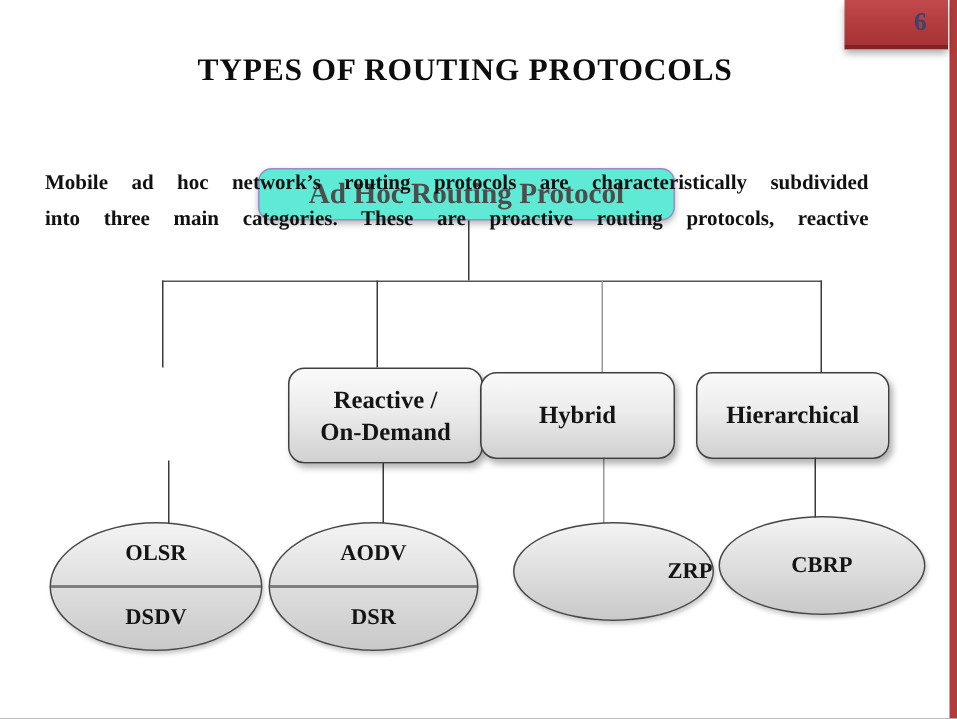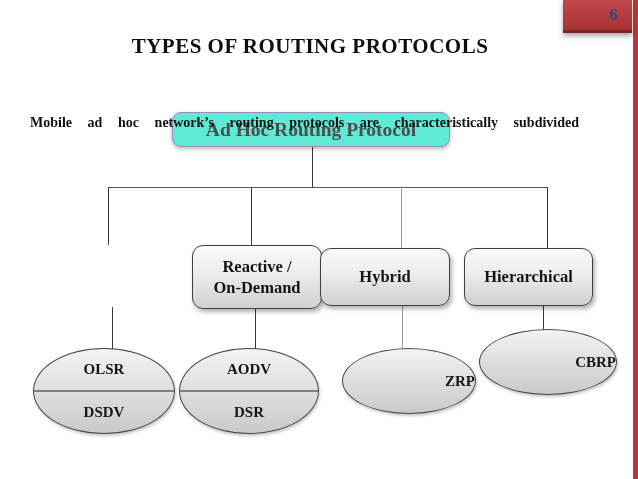--- a/index.html
+++ b/index.html
@@ -72,21 +72,21 @@
   .ellipse{
     position:absolute;border:1px solid #474747;border-radius:50%;
     background:linear-gradient(180deg,#f3f3f3 0%,#dedede 50%,#c9c9c9 100%);
     box-shadow:1px 2px 3px rgba(0,0,0,0.22);
     display:flex;flex-direction:column;z-index:1;
     font-size:15px;font-weight:bold;color:#141414;text-align:center;
   }
   .ell-1{left:33px;top:348px;width:140px;height:84px;}
   .ell-2{left:179px;top:348px;width:138px;height:84px;}
   .ell-3{left:342px;top:348px;width:132px;height:64px;align-items:flex-end;}
-  .ell-4{left:479px;top:329px;width:136px;height:64px;align-items:flex-end;}
+  .ell-4{left:479px;top:344px;width:136px;height:64px;}
   .ell-half{flex:1;display:flex;align-items:center;justify-content:center;}
   .ell-divider{height:2px;background:#7f7f7f;width:100%;}
   .ell-single{flex:1;display:flex;align-items:center;justify-content:center;}
 </style>
 </head>
 <body>
 
 <div class="slide">
 
   <div class="right-strip"></div>
@@ -107,20 +107,21 @@
   <div class="line l-e2"></div>
   <div class="line l-e3 light"></div>
   <div class="line l-e4"></div>
 
   <div class="adhoc-box">
     <span>Ad Hoc Routing Protocol</span>
   </div>
 
   <div class="paragraph">
     <div class="para-line">Mobile ad hoc network’s routing protocols are characteristically subdivided</div>
+    <div class="para-line">into three main categories. These are proactive routing protocols, reactive</div>
   </div>
 
   <div class="cat-box cat-b2">
     <span>Reactive /</span>
     <span>On-Demand</span>
   </div>
   <div class="cat-box cat-b3">
     <span>Hybrid</span>
   </div>
   <div class="cat-box cat-b4">

